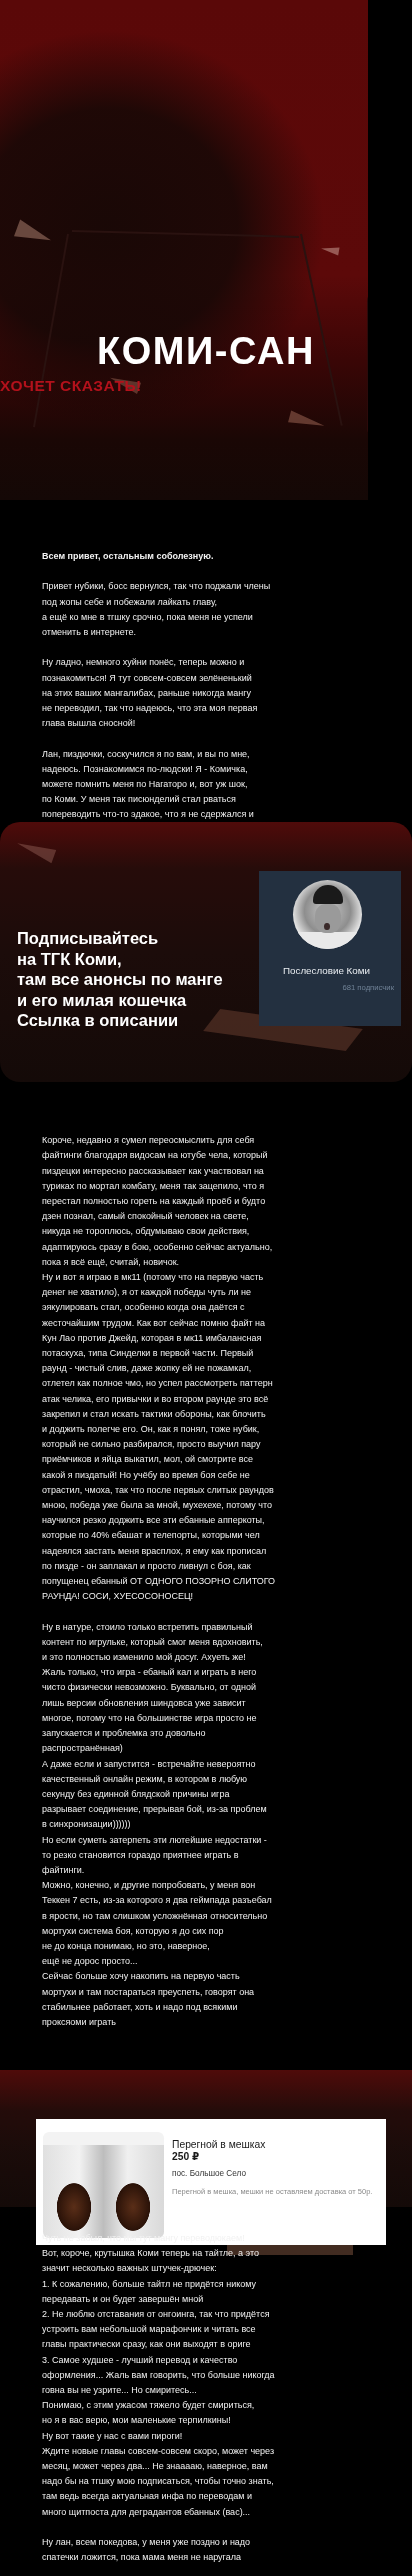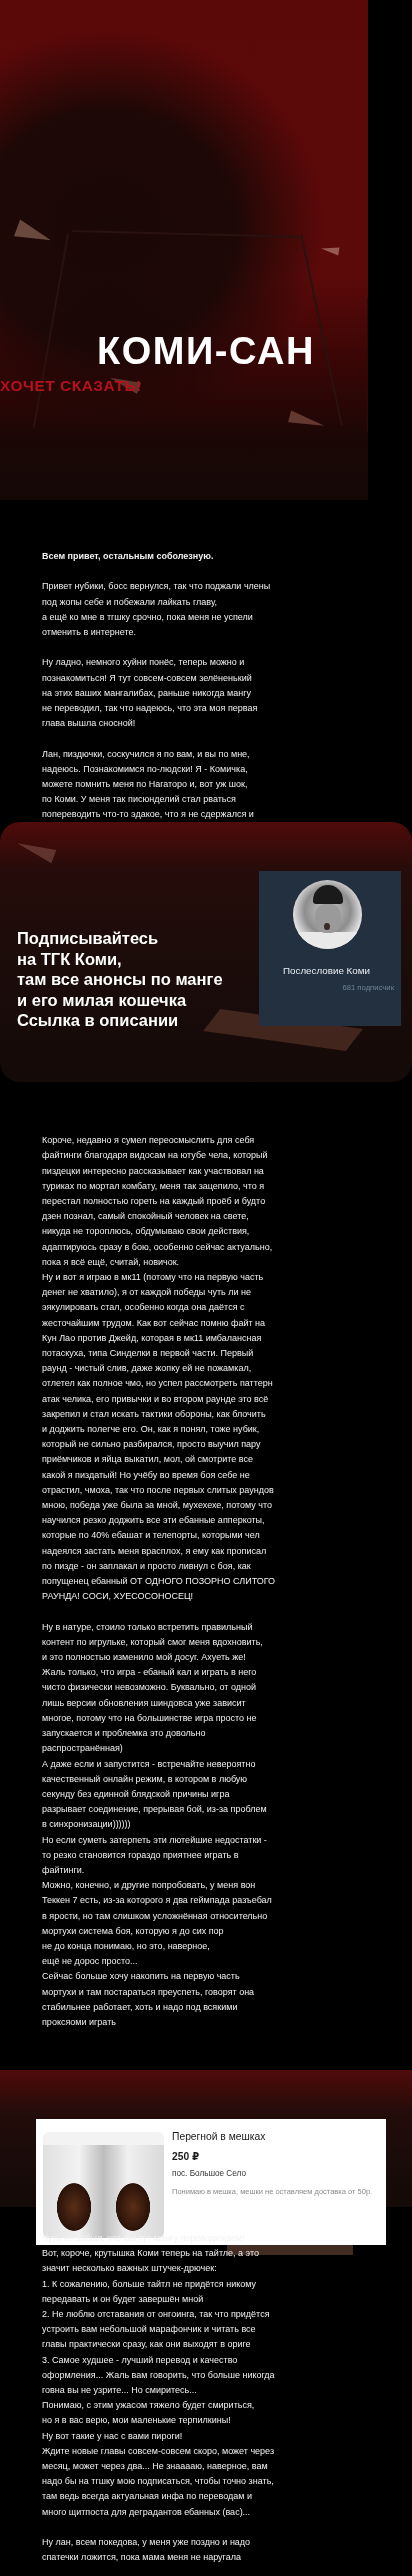--- a/index.html
+++ b/index.html
@@ -62,21 +62,21 @@
   .listing-sec { position: absolute; left: 0; top: 2070px; width: 412px; height: 137px;
     background:
       linear-gradient(180deg, rgba(110,10,10,.55) 0%, rgba(40,12,10,.3) 30%, rgba(0,0,0,0) 60%),
       linear-gradient(180deg, #2a0c0a 0%, #1c0c0a 50%, #140a08 100%); }
   .listing-card { position: absolute; left: 36px; top: 2119px; width: 350px; height: 126px; background: #fff; }
   .listing-photo-wrap { position: absolute; left: 6.7px; top: 13px; width: 121px; height: 106px; background: #f3f3f3; border-radius: 6.2px; overflow: hidden; }
   .listing-photo { position: absolute; left: 0; top: 13.4px; width: 121px; height: 132px; background:
       radial-gradient(ellipse 28px 39px at 31px 62px, #5a2e18 0%, #2a1208 60%, transparent 62%),
       radial-gradient(ellipse 28px 39px at 90px 62px, #5a2e18 0%, #2a1208 60%, transparent 62%),
       linear-gradient(90deg, #e0e0e0, #f2f2f2 30%, #bdbdbd 50%, #f0f0f0 70%, #d9d9d9); }
-  .listing-title { position: absolute; left: 136px; top: 12px; font-size: 10.3px; color: #1a1a1a; }
+  .listing-title { position: absolute; left: 136px; top: 20px; font-size: 10.3px; color: #1a1a1a; }
   .listing-price { position: absolute; left: 136px; top: 31px; font-size: 10.3px; font-weight: 700; color: #1a1a1a; }
   .listing-loc { position: absolute; left: 136px; top: 50px; font-size: 8.2px; color: #333; }
   .listing-desc { position: absolute; left: 136px; top: 68px; font-size: 7.5px; color: #8a8a8a; }
   .listing-plane { position: absolute; left: 227px; top: 2244px; width: 126px; height: 11.3px; background: rgba(120,80,60,.55); }
 </style>
 </head>
 <body>
 
 <section class="hero">
   <div class="stars"></div>
@@ -200,21 +200,21 @@
 
 <section class="listing-sec"></section>
 <div class="listing-plane"></div>
 <div class="listing-card">
   <div class="listing-photo-wrap">
     <div class="listing-photo"></div>
   </div>
   <div class="listing-title">Перегной в мешках</div>
   <div class="listing-price">250 ₽</div>
   <div class="listing-loc">пос. Большое Село</div>
-  <div class="listing-desc">Понимаю в мешка, мешки не оставляем доставка от 50р.</div>
+  <div class="listing-desc">Перегной в мешка, мешки не оставляем доставка от 50р.</div>
 </div>
 
 <section class="text-block" style="top:2231px;">
   <p>Чуть не забыл, что мы тут мангу переводюкаем!
 Вот, короче, крутышка Коми теперь на тайтле, а это
 значит несколько важных штучек-дрючек:
 1. К сожалению, больше тайтл не придётся никому
 передавать и он будет завершён мной
 2. Не люблю отставания от онгоинга, так что придётся
 устроить вам небольшой марафончик и читать все

